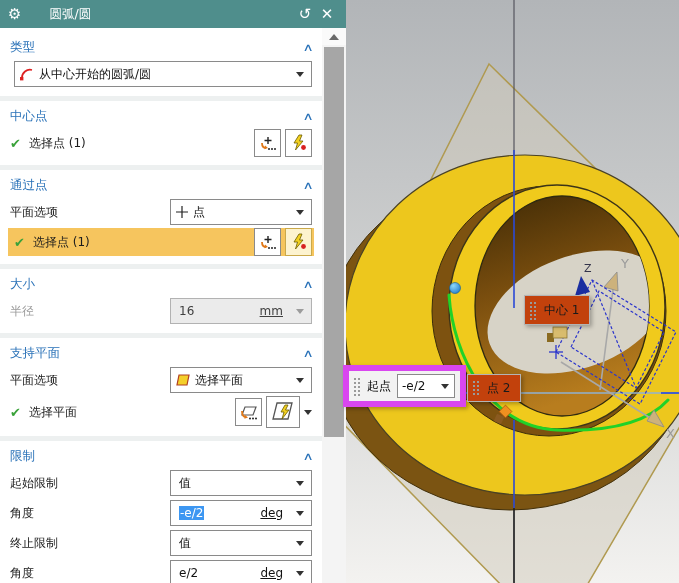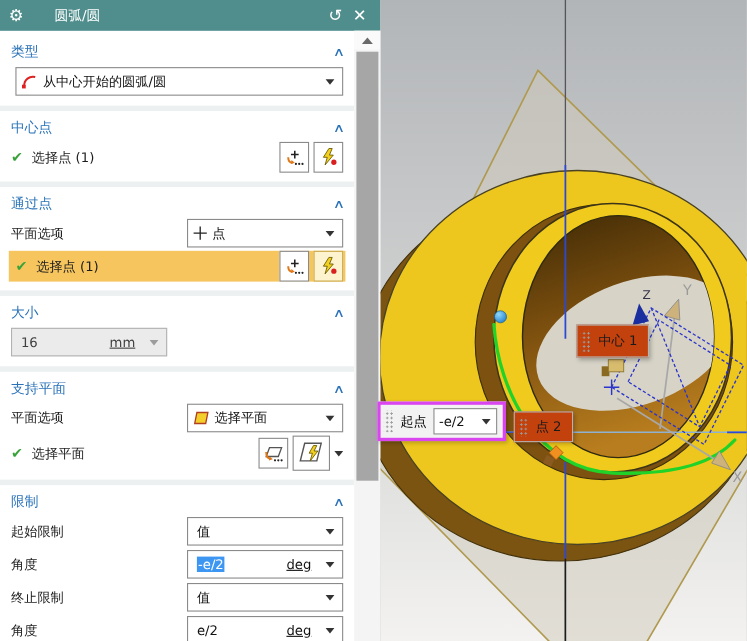--- a/index.html
+++ b/index.html
@@ -58,21 +58,21 @@
   
   .viewport { position:absolute; left:346px; top:0; width:333px; height:583px; background:#c5c7c9; }
   .viewport svg { position:absolute; left:0; top:0; }
 
   .vp-label { position:absolute; background:#c2410c; border:1px solid #b4b4b4;
     box-shadow:2px 2px 4px rgba(0,0,0,.28); display:flex; align-items:center;
     color:#1a1a1a; font-size:12px; padding:2px 10px 2px 3px; gap:7px; }
   .drag-dots { width:9px; align-self:stretch; margin:2px 0;
     background-image:radial-gradient(#9a9a9a 1px, transparent 1.1px);
     background-size:4px 4px; background-position:1px 1px; }
-  .vp-input-group { position:absolute; background:#f2f2f2; border:3px solid #d946ef;
+  .vp-input-group { position:absolute; background:#f2f2f2; border:6px solid #d946ef;
     box-shadow:2px 2px 4px rgba(0,0,0,.28); display:flex; align-items:center;
     font-size:12px; padding:3px 5px 3px 3px; gap:6px; }
   .vp-input { display:flex; align-items:center; background:#fff; border:1px solid #8a8a8a;
     height:24px; width:58px; padding:0 2px 0 4px; }
   .vp-input .txt { flex:1; color:#111; }
 </style>
 </head>
 <body>
 
 <div class="app">
@@ -167,20 +167,21 @@
           </span>
         </div>
       </div>
 
       <div class="section">
         <div class="sec-head">
           <span class="sec-title">大小</span>
           <span class="chev">∧</span>
         </div>
         <div class="row">
+          <span class="lbl dis">半径</span>
           <div class="combo w-field disabled">
             <span class="txt">16</span>
             <span class="unit">mm</span>
             <span class="caret"></span>
           </div>
         </div>
       </div>
 
       <div class="section">
         <div class="sec-head">

